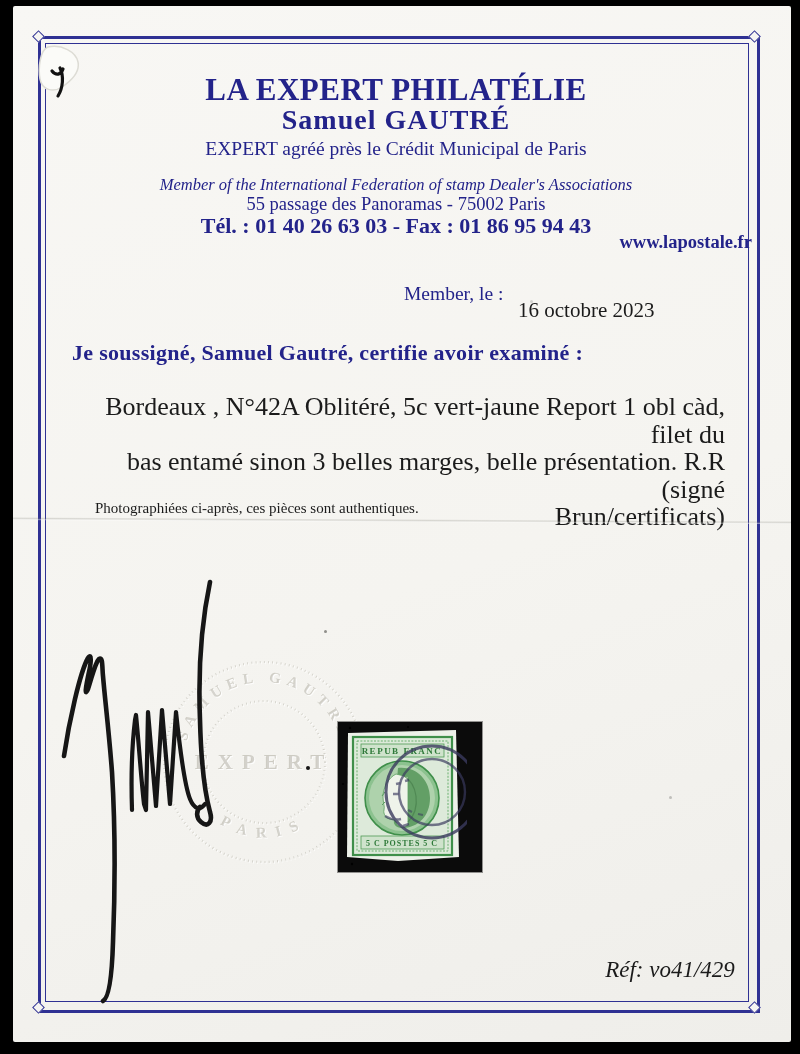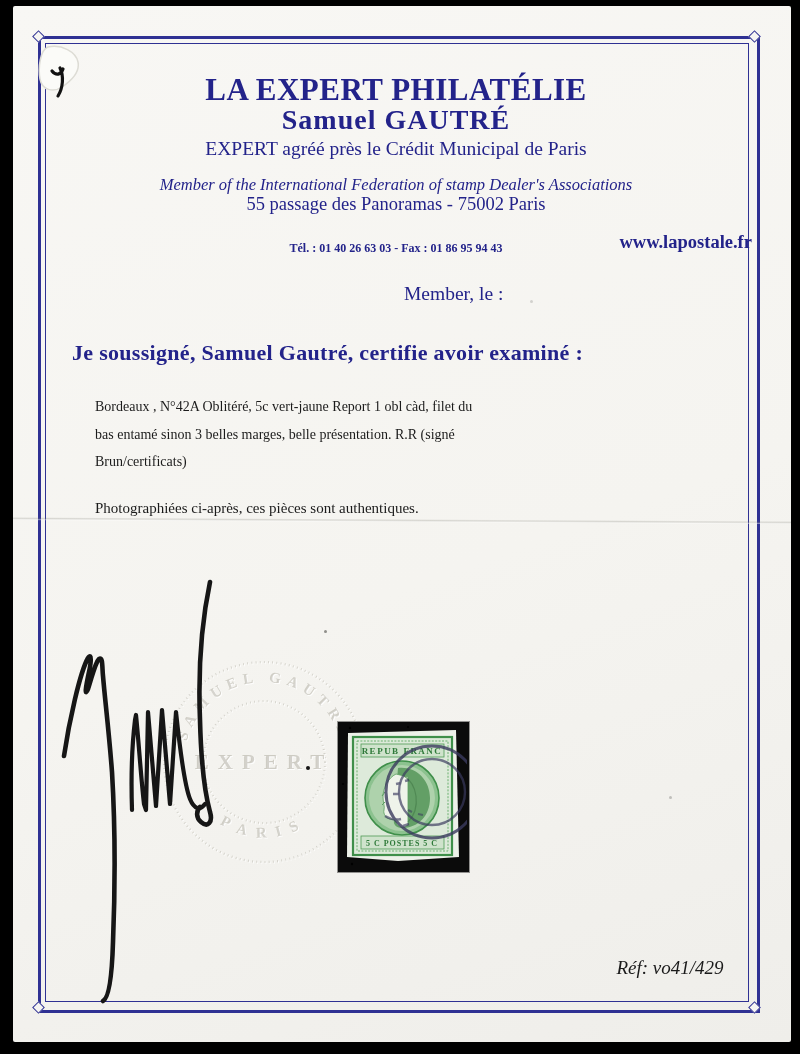--- a/index.html
+++ b/index.html
@@ -16,32 +16,32 @@
   .centered{left:40px;width:712px;text-align:center;}
   .blue{color:var(--ink-blue);}
   .black{color:var(--ink-black);}
   .org-title{top:72px;font-size:31px;font-weight:bold;letter-spacing:.5px;}
   .expert-name{top:104px;font-size:28px;font-weight:bold;letter-spacing:1px;}
   .accreditation{top:138px;font-size:19.5px;}
   .membership{font-style:italic;font-size:16.5px;}
   .memb-fr{top:159px;}
   .memb-en{top:175px;}
   .addr{top:194px;font-size:18.5px;font-weight:normal;}
-  .phone{top:213px;font-size:12px;font-weight:bold;margin-top:28px;}
+  .phone{top:213px;font-size:22px;font-weight:bold;}
   .site{top:232px;font-size:18.5px;font-weight:bold;text-align:right;}
   .paris-le{left:404px;top:283px;font-size:19.5px;}
   .date{left:518px;top:298px;font-size:21px;}
   .intro{left:72px;top:340px;font-size:22px;font-weight:bold;letter-spacing:.3px;}
-  .desc{left:95px;top:393px;width:630px;font-size:14px;line-height:27.5px;white-space:pre-line;}
+  .desc{left:95px;top:393px;width:630px;font-size:26px;line-height:27.5px;white-space:pre-line;text-align:right;}
   .auth{left:95px;top:500px;font-size:15px;}
   .crease{left:13px;top:519px;width:778px;height:3px;transform:rotate(.3deg);
           background:linear-gradient(180deg,rgba(0,0,0,0) 0%,rgba(110,110,100,.22) 45%,rgba(255,255,255,.55) 100%);}
-  .stamp-mount{left:338px;top:722px;width:131px;height:150px;background:var(--mount-black);
+  .stamp-mount{left:338px;top:722px;width:144px;height:150px;background:var(--mount-black);
                box-shadow:0 0 0 1px rgba(0,0,0,.4);}
-  .ref{left:590px;top:957px;width:160px;text-align:center;font-size:19px;font-style:italic;}
+  .ref{left:590px;top:957px;width:160px;text-align:center;font-size:23px;font-style:italic;}
   .speck{width:3px;height:3px;border-radius:50%;background:rgba(60,60,55,.55);}
   svg text{font-family:"Liberation Serif",serif;}
 </style>
 </head>
 <body>
 
 <div class="page">
   <div class="paper abs"></div>
 
   <div class="abs frame-outer"></div>
@@ -53,20 +53,21 @@
 
   <div class="abs centered blue org-title">LA EXPERT PHILATÉLIE</div>
   <div class="abs centered blue expert-name">Samuel GAUTRÉ</div>
   <div class="abs centered blue accreditation">EXPERT agréé près le Crédit Municipal de Paris</div>
   <div class="abs centered blue membership memb-en">Member of the International Federation of stamp Dealer's Associations</div>
   <div class="abs centered blue addr">55 passage des Panoramas - 75002 Paris</div>
   <div class="abs centered blue phone">Tél. : 01 40 26 63 03 - Fax : 01 86 95 94 43</div>
   <div class="abs centered blue site">www.lapostale.fr</div>
 
   <div class="abs blue paris-le">Member, le :</div>
+  <div class="abs black date">16 octobre 2023</div>
 
   <div class="abs blue intro">Je soussigné, Samuel Gautré, certifie avoir examiné :</div>
   <div class="abs black desc">Bordeaux  , N°42A Oblitéré,  5c vert-jaune Report 1 obl càd, filet du
 bas entamé sinon 3 belles marges, belle présentation. R.R (signé
 Brun/certificats)</div>
   <div class="abs black auth">Photographiées ci-après, ces pièces sont authentiques.</div>
 
   <div class="abs crease"></div>
 
   <svg class="abs" style="left:158px;top:655px;" width="212" height="212" viewBox="0 0 212 212">

